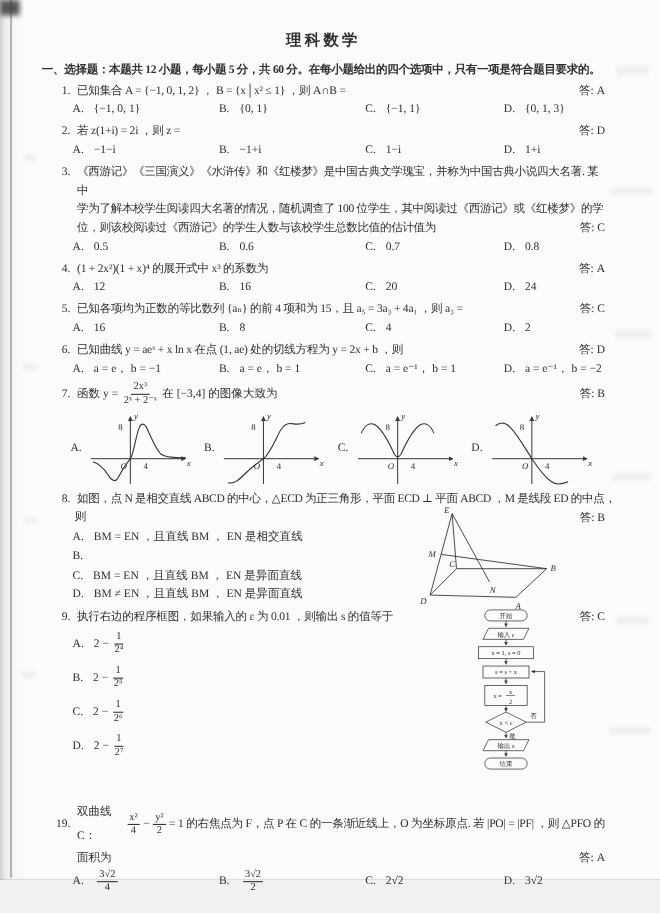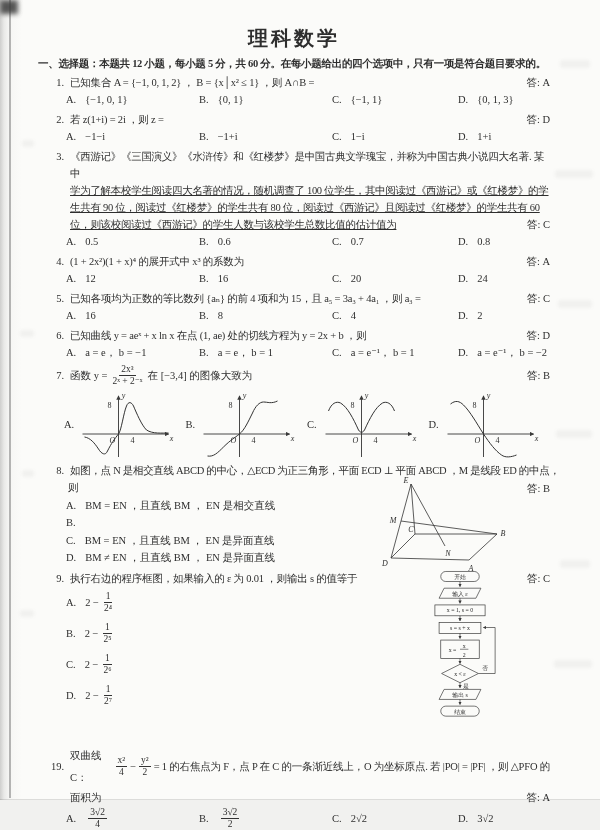--- a/index.html
+++ b/index.html
@@ -14,41 +14,41 @@
   .below-page{position:absolute;left:0;top:799px;width:600px;height:31px;background:#f1f1ef;border-top:1px solid #dcdcda;}
   .edge-band{position:absolute;left:0;top:0;width:22px;height:800px;
     background:linear-gradient(to right, rgba(90,90,90,.28) 0px, rgba(150,150,150,.18) 4px, rgba(200,200,200,.10) 9px, rgba(220,220,220,0) 22px);}
   .edge-line{position:absolute;left:9px;top:0;width:2px;height:798px;background:rgba(70,70,70,.38);filter:blur(.6px);}
   .edge-corner{position:absolute;left:0;top:0;width:18px;height:14px;background:#3a3a3a;filter:blur(2.5px);opacity:.85;}
 
   .bleed{position:absolute;background:rgba(60,60,60,.05);filter:blur(1.4px);border-radius:2px;}
 
   .content{position:absolute;left:38px;top:26px;width:512px;font-size:10.5px;line-height:17px;}
 
-  .title{text-align:center;font-size:20px;font-weight:bold;letter-spacing:3px;line-height:24px;margin-bottom:5px;}
+  .title{text-align:center;font-size:14px;font-weight:bold;letter-spacing:3px;line-height:24px;margin-bottom:5px;}
   .section{font-weight:bold;letter-spacing:-.3px;line-height:17px;margin-bottom:2px;}
 
   .q{margin-bottom:3px;position:relative;}
   .qline{display:flex;align-items:baseline;line-height:17px;}
   .qline.tall{align-items:center;line-height:22px;}
   .qno{flex:0 0 26px;text-align:right;padding-right:6px;}
   .stem{white-space:nowrap;letter-spacing:-.2px;}
   .wraptext{letter-spacing:-.3px;}
   .ans{margin-left:auto;padding-left:6px;white-space:nowrap;}
   .opts4{display:flex;padding-left:28px;line-height:17px;}
   .opts4.tall{align-items:center;line-height:26px;}
   .o0{width:133px}.o1{width:133px}.o2{width:126px}.o3{flex:1}
   .ol{margin-right:9px;}
   .opt{display:flex;align-items:center;}
 
   .fr{display:inline-flex;flex-direction:column;align-items:center;vertical-align:middle;margin:0 3px;line-height:11px;font-size:9.5px;}
   .fr .n{padding:0 2px;border-bottom:1px solid #333;}
   .fr .d{padding:0 2px;}
 
-  .q3line{padding-left:32px;letter-spacing:-.3px;line-height:17px;text-decoration:underline;}
+  .q3line{padding-left:32px;letter-spacing:-.3px;line-height:17px;}
   .q3first{display:flex;align-items:baseline;}
   .q3last{display:flex;align-items:baseline;gap:44px;}
 
   .graphrow{display:flex;padding-left:26px;margin-top:2px;}
   .gcell{display:flex;align-items:center;width:123px;}
   .gcell .gl{margin-right:2px;}
   .gsvg{width:100px;height:70px;}
   svg text{font-family:"Liberation Serif","DejaVu Serif",serif;fill:#2e2e2e;}
 
   .q8row{display:flex;}
@@ -147,21 +147,20 @@
         </span>
     </div>
   </div>
 
   <div class="q">
     <div class="q3first">
       <span class="qno">3.</span>
       <span class="wraptext">《西游记》《三国演义》《水浒传》和《红楼梦》是中国古典文学瑰宝，并称为中国古典小说四大名著. 某中</span>
     </div>
     <div class="q3line">学为了解本校学生阅读四大名著的情况，随机调查了 100 位学生，其中阅读过《西游记》或《红楼梦》的学</div>
-    <div class="q3line">生共有 90 位，阅读过《红楼梦》的学生共有 80 位，阅读过《西游记》且阅读过《红楼梦》的学生共有 60</div>
     <div class="q3last">
       <span class="q3line">位，则该校阅读过《西游记》的学生人数与该校学生总数比值的估计值为</span>
       <span class="ans">答: C</span>
     </div>
     <div class="opts4">
       <span class="opt o0">
           <span class="ol">A.</span>
           <span>0.5</span>
         </span>
       <span class="opt o1">

